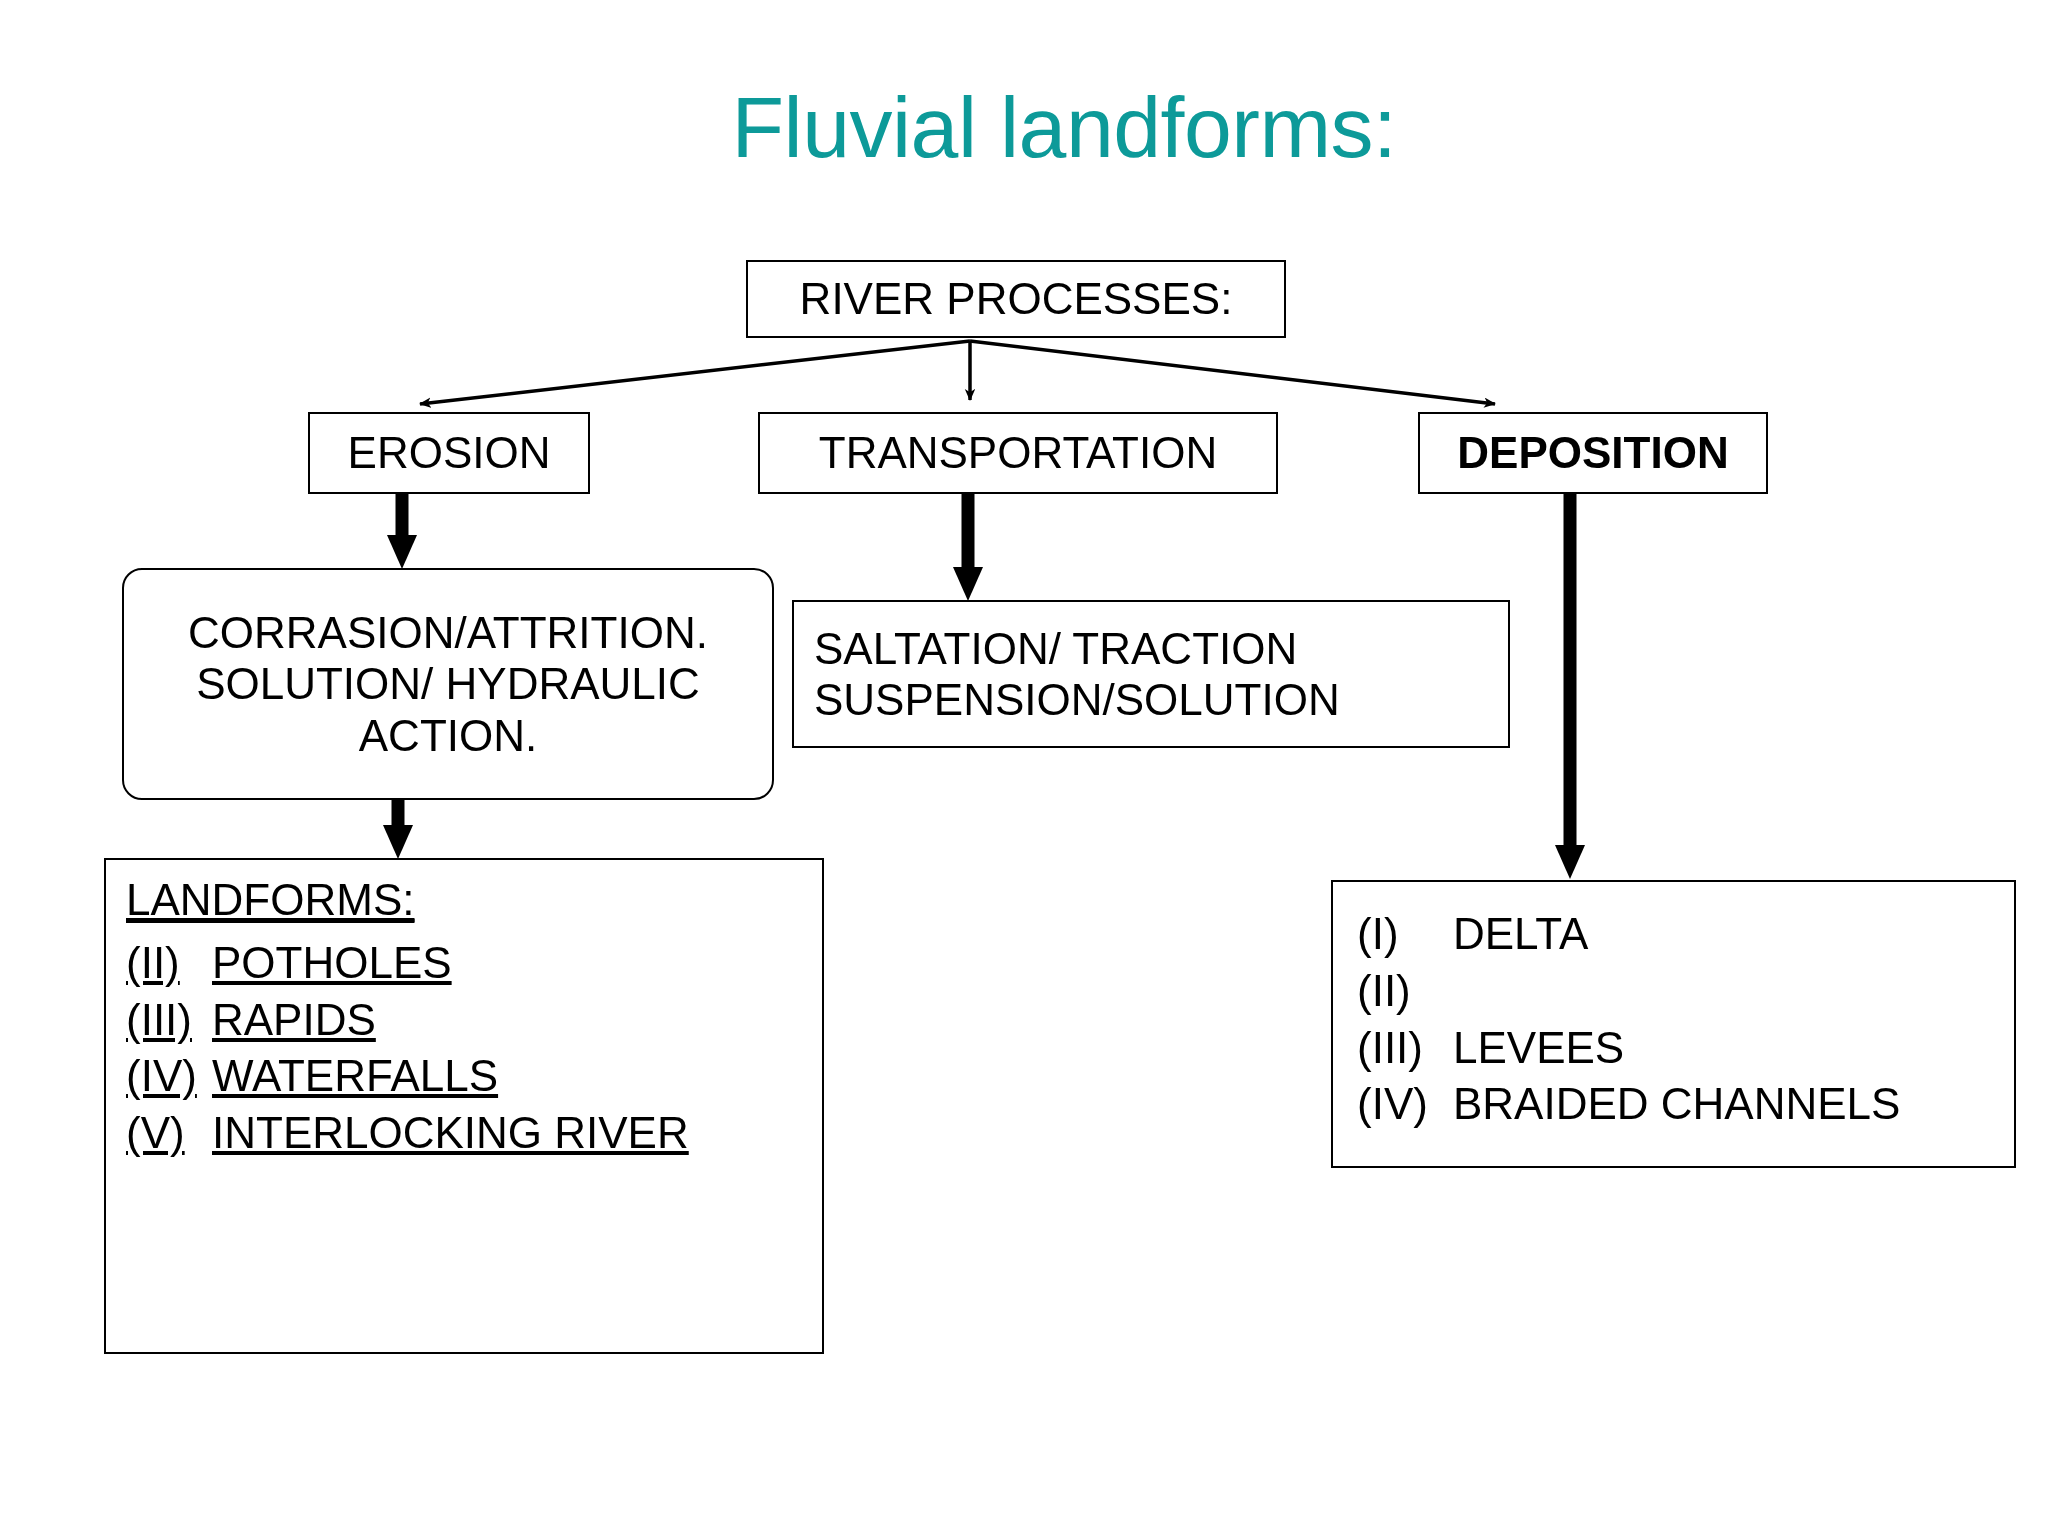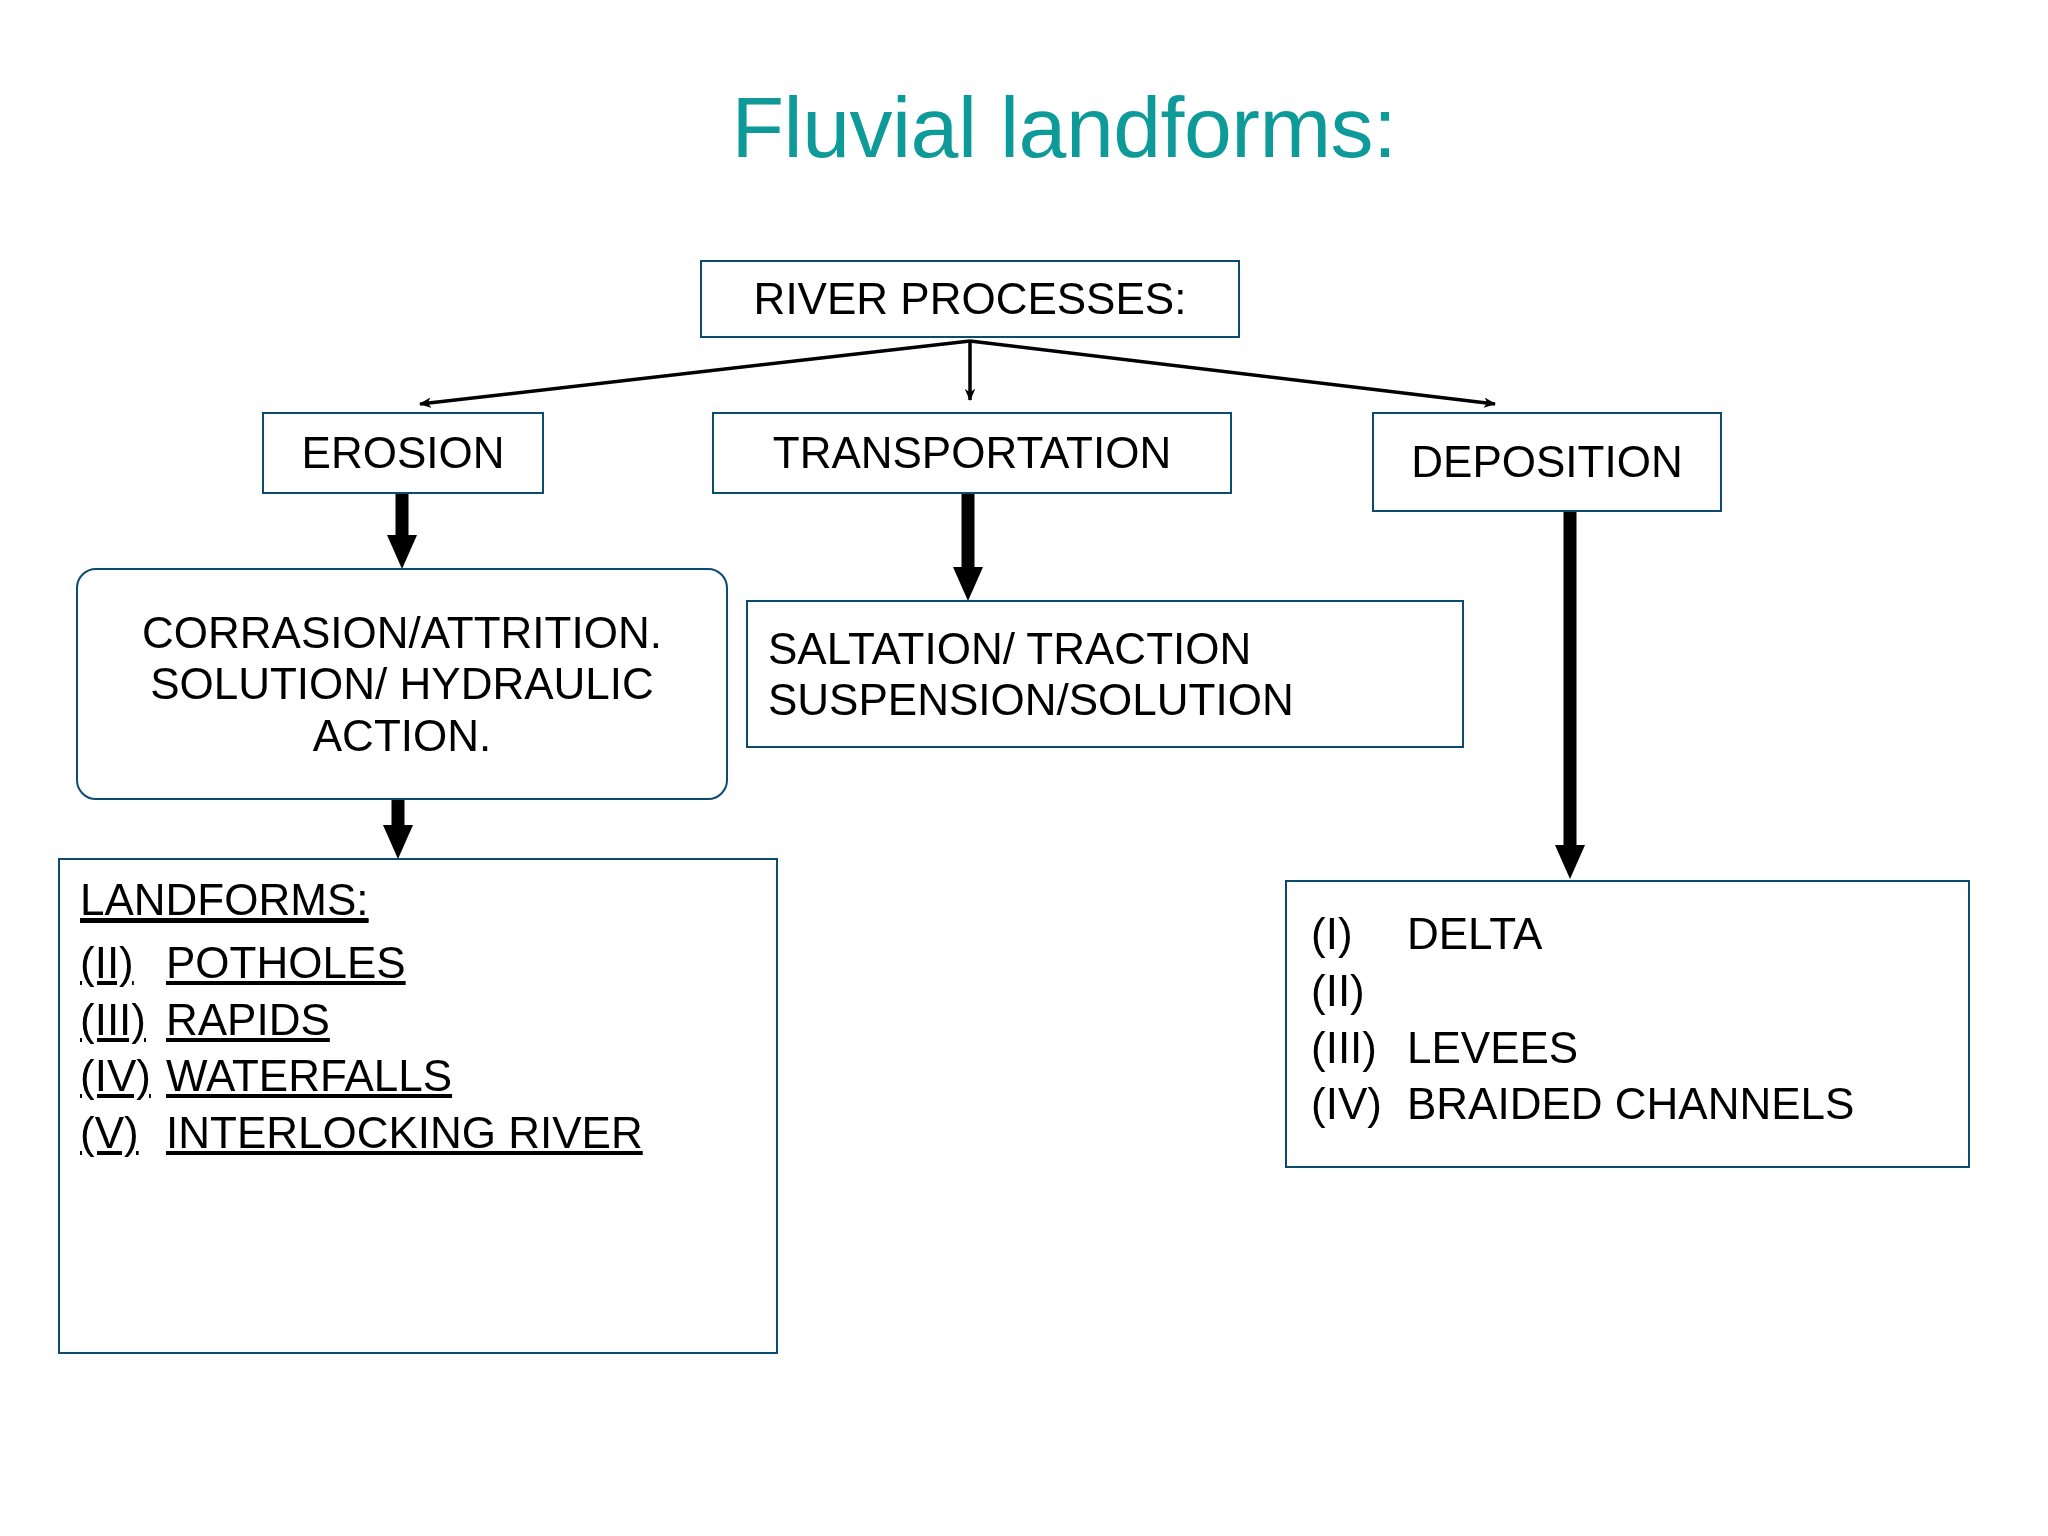--- a/index.html
+++ b/index.html
@@ -29,40 +29,41 @@
     letter-spacing: -0.5px;
     line-height: 1.1;
     white-space: nowrap;
     padding-left: 40px;
   }
 
   
   .box {
     position: absolute;
     box-sizing: border-box;
-    border: 2px solid #0c4a6e;
+    border: 2px solid #000000;
     background: #ffffff;
     color: #000000;
     font-size: 44px;
     line-height: 1.16;
     display: flex;
     flex-direction: column;
     justify-content: center;
+    margin-left: 46px;
   }
   .box .line {
     white-space: nowrap;
   }
   .center .line { text-align: center; }
   .leftal { padding-left: 20px; }
 
   
   #box-river       { left: 700px;  top: 260px;  width: 540px;  height: 78px;  }
   #box-erosion     { left: 262px;  top: 412px;  width: 282px;  height: 82px;  }
   #box-transport   { left: 712px;  top: 412px;  width: 520px;  height: 82px;  }
-  #box-deposition  { left: 1372px; top: 412px;  width: 350px;  height: 100px;  }
+  #box-deposition  { left: 1372px; top: 412px;  width: 350px;  height: 82px; font-weight: bold;  }
   #box-erosion-proc{ left:  76px;  top: 568px;  width: 652px;  height: 232px; border-radius: 20px; }
   #box-transp-proc { left: 746px;  top: 600px;  width: 718px;  height: 148px; }
   #box-landforms   { left:  58px;  top: 858px;  width: 720px;  height: 496px; text-decoration: underline; }
   #box-depo-land   { left: 1285px; top: 880px;  width: 685px;  height: 288px; }
 
   
   .listbox {
     justify-content: flex-start;
     padding: 14px 0 0 20px;
     font-size: 44px;

